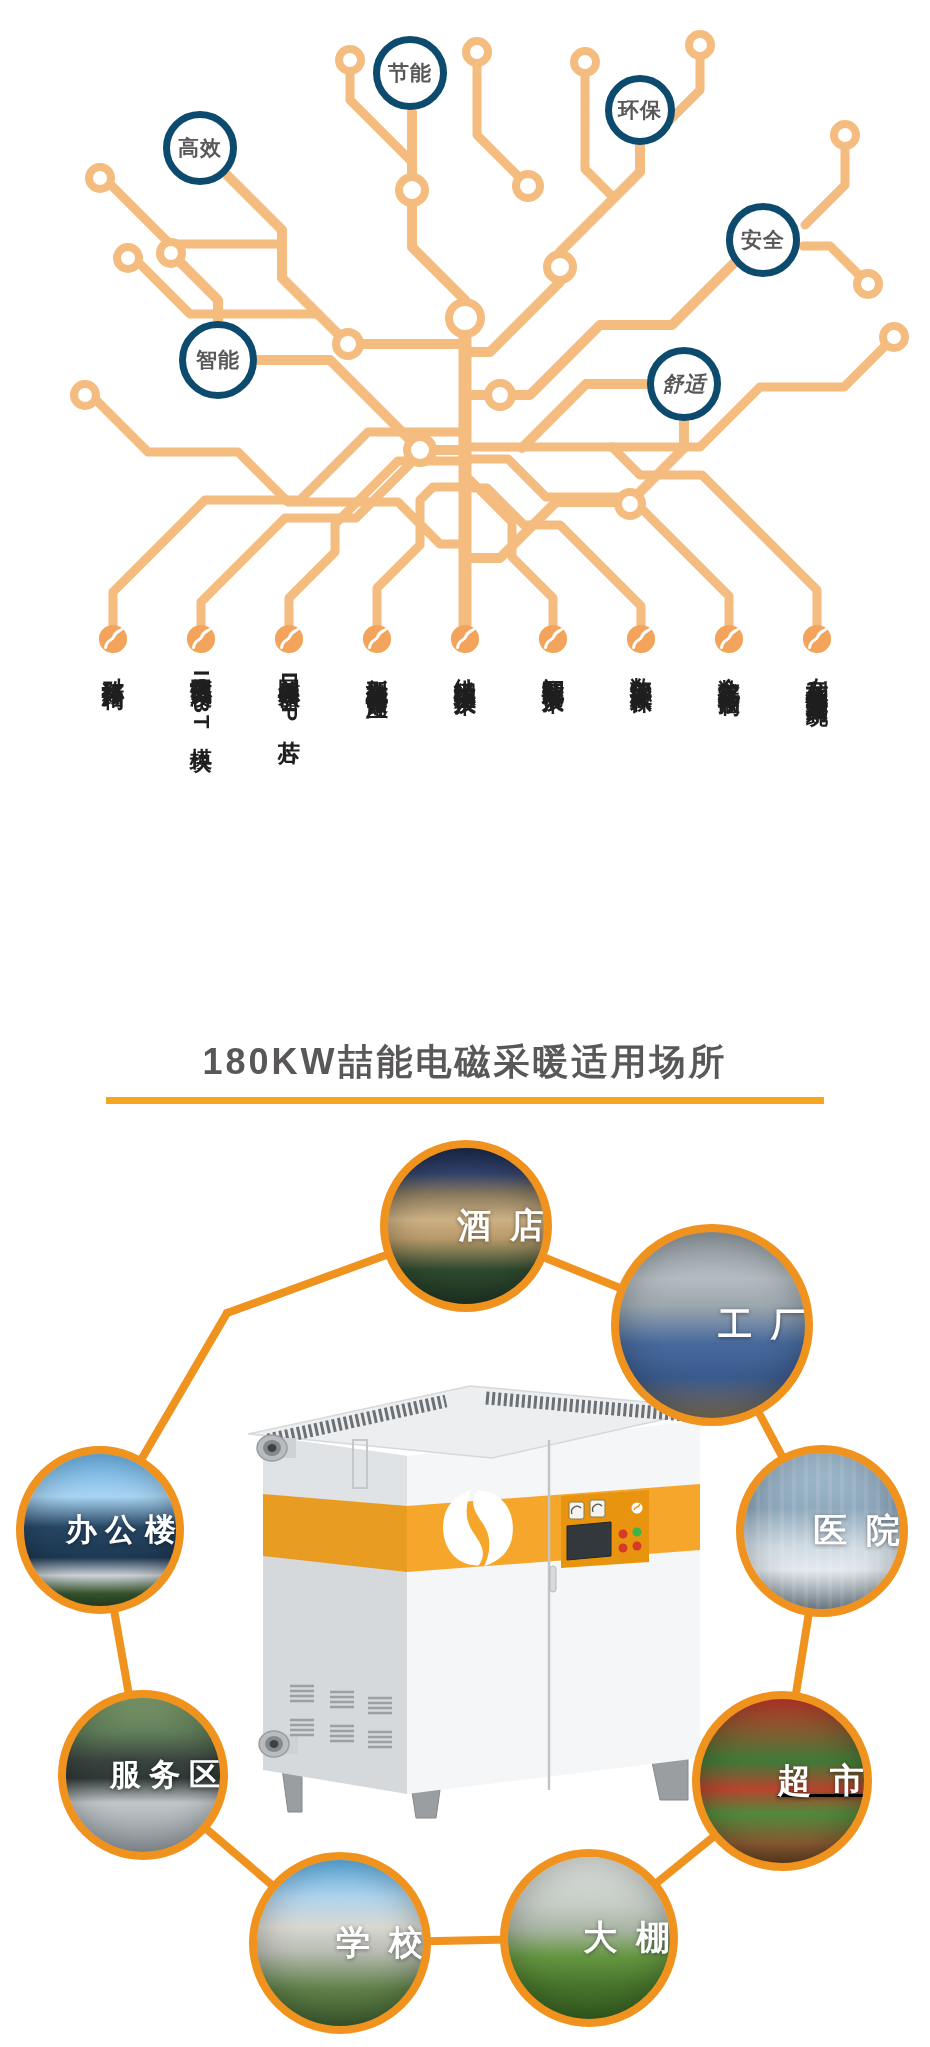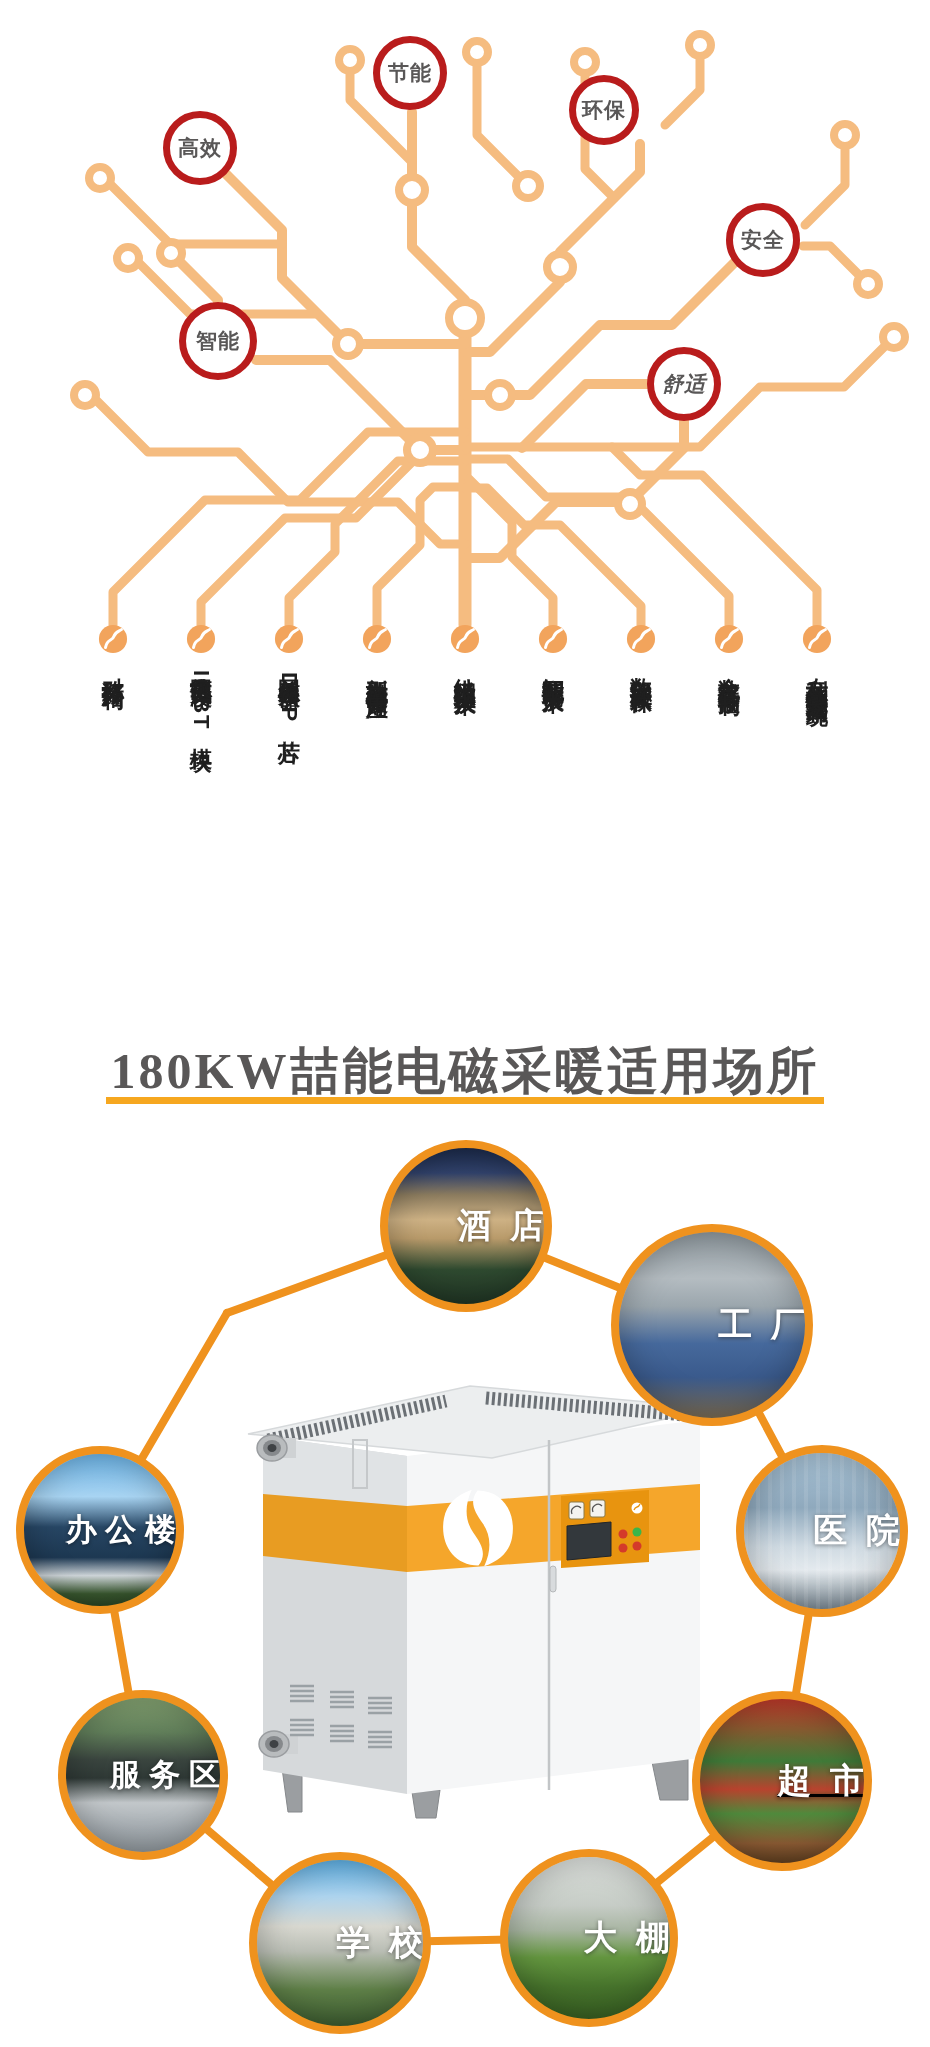--- a/index.html
+++ b/index.html
@@ -2,41 +2,41 @@
 <html><head>
 <meta charset="utf-8">
 <style>
   html,body{margin:0;padding:0;background:#fff;}
   .page{position:relative;width:930px;height:2047px;overflow:hidden;background:#fff;
         font-family:"Liberation Sans","DejaVu Sans",sans-serif;}
   svg{display:block;}
 
   
   .tree-svg{position:absolute;left:0;top:0;}
-  .tree-node{position:absolute;border-radius:50%;background:#fff;border:7px solid #b91c1c;
+  .tree-node{position:absolute;border-radius:50%;background:#fff;border:7px solid #0c4a6e;
              display:flex;align-items:center;justify-content:center;
              color:#595757;font-weight:bold;font-size:21px;letter-spacing:1px;box-sizing:border-box;}
   .n-jieneng{left:373px;top:36px;width:74px;height:74px;}
-  .n-huanbao{left:569px;top:75px;width:70px;height:70px;}
+  .n-huanbao{left:605px;top:75px;width:70px;height:70px;}
   .n-gaoxiao{left:163px;top:111px;width:74px;height:74px;}
   .n-anquan{left:726px;top:203px;width:74px;height:74px;}
-  .n-zhineng{left:179px;top:302px;width:78px;height:78px;}
+  .n-zhineng{left:179px;top:321px;width:78px;height:78px;}
   .n-shushi{left:647px;top:347px;width:74px;height:74px;font-style:italic;}
 
   
   .feature{position:absolute;top:624px;width:100px;text-align:center;}
   .feature .bean{display:block;margin:0 auto;}
   .feature .vtext{display:inline-block;margin-top:6px;writing-mode:vertical-rl;
                   font-size:22px;line-height:1.1;color:#1f1f1f;font-weight:600;letter-spacing:2px;}
   .f0{left:63px;}.f1{left:151px;}.f2{left:239px;}.f3{left:327px;}.f4{left:415px;}
   .f5{left:503px;}.f6{left:591px;}.f7{left:679px;}.f8{left:767px;}
 
   
   .title-wrap{position:absolute;left:0;top:1038px;width:930px;text-align:center;}
-  .title-wrap h1{margin:0;font-size:50px;font-weight:bold;color:#595757;letter-spacing:3px;font-family:Liberation Serif, serif;}
+  .title-wrap h1{margin:0;font-size:36px;font-weight:bold;color:#595757;letter-spacing:3px;}
   .title-underline{position:absolute;left:106px;top:1097px;width:718px;height:7px;background:#F6A71F;}
 
   
   .scene-svg{position:absolute;left:0;top:1112px;}
   .scene-circle{position:absolute;border-radius:50%;border:8px solid #EF921E;box-sizing:border-box;
                 display:flex;align-items:center;justify-content:flex-end;overflow:hidden;
                 box-shadow:inset 0 0 34px rgba(0,0,0,.28);}
   .scene-label{color:#fff;font-weight:bold;font-size:34px;letter-spacing:.55em;margin-right:-.55em;
                text-shadow:0 1px 4px rgba(0,0,0,.45);white-space:nowrap;}
   .sp-mid{font-size:31px;letter-spacing:.28em;margin-right:-.28em;}

